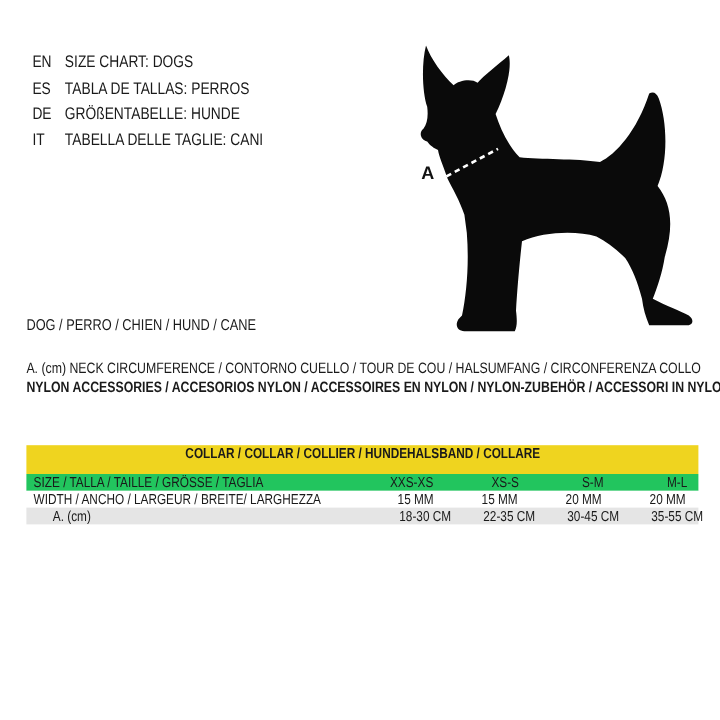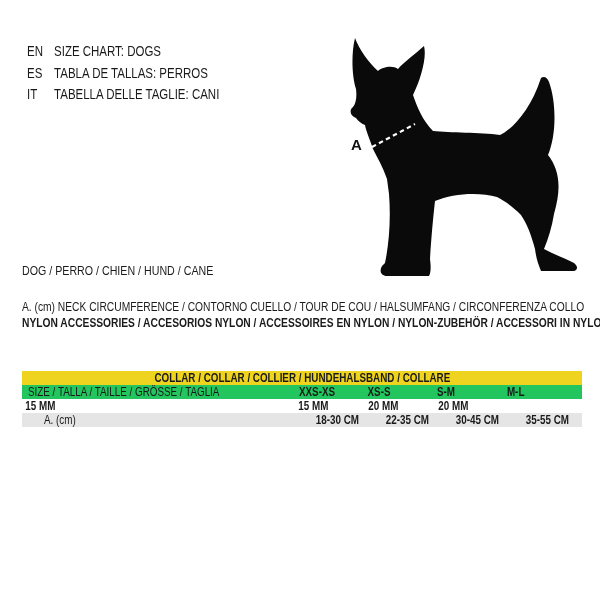--- a/index.html
+++ b/index.html
@@ -20,41 +20,44 @@
   .dog-figure { position:absolute; left:345px; top:5px; width:235px; height:255px; }
   .dog-figure svg { display:block; }
   .measure-a  { position:absolute; left:6px; top:107px; font-size:15px; font-weight:bold; color:#111; }
 
   .dog-names     { position:absolute; left:22px; top:239px; font-size:13px; }
   .note-measure  { position:absolute; left:22px; top:276px; font-size:12.5px; }
   .note-material { position:absolute; left:22px; top:292px; font-size:12.5px; font-weight:bold; }
 
   .size-table { position:absolute; left:22px; top:347px; width:560px; font-size:12px; }
   .t-title {
-    height:14px; background:#EFD41F; display:flex; align-items:flex-end; justify-content:center;
+    height:24px; background:#EFD41F; display:flex; align-items:flex-start; justify-content:center;
     font-weight:bold;
   }
   .t-row { display:grid; grid-template-columns:273px 70px 70px 70px 70px; height:14px; align-items:center; }
   .t-row .lbl { padding-left:6px; overflow:visible; }
-  .t-row .val { text-align:left;font-weight:bold; }
+  .t-row .val { text-align:right; }
   .row-size  { background:#22c55e; }
   .row-width { background:#ffffff; }
   .row-a     { background:#E5E5E5;padding-left:16px; }
 </style>
 </head>
 <body>
 
 <div class="page">
 
   <div class="lang-list">
     <div class="lang-row">
       <span class="cond"><span class="lang-code">EN</span><span>SIZE CHART: DOGS</span></span>
     </div>
     <div class="lang-row">
       <span class="cond"><span class="lang-code">ES</span><span>TABLA DE TALLAS: PERROS</span></span>
+    </div>
+    <div class="lang-row">
+      <span class="cond"><span class="lang-code">DE</span><span>GRÖßENTABELLE: HUNDE</span></span>
     </div>
     <div class="lang-row">
       <span class="cond"><span class="lang-code">IT</span><span>TABELLA DELLE TAGLIE: CANI</span></span>
     </div>
   </div>
 
   <div class="dog-figure">
     <svg viewBox="0 0 235 255" width="235" height="255" aria-hidden="true">
       <path fill="#0a0a0a" d="
         M10 9
@@ -104,20 +107,21 @@
       <span class="cond-c">COLLAR / COLLAR / COLLIER / HUNDEHALSBAND / COLLARE</span>
     </div>
     <div class="t-row row-size">
       <span class="lbl"><span class="cond">SIZE / TALLA / TAILLE / GRÖSSE / TAGLIA</span></span>
       <span class="val"><span class="cond-c">XXS-XS</span></span>
       <span class="val"><span class="cond-c">XS-S</span></span>
       <span class="val"><span class="cond-c">S-M</span></span>
       <span class="val"><span class="cond-c">M-L</span></span>
     </div>
     <div class="t-row row-width">
+      <span class="lbl"><span class="cond">WIDTH / ANCHO / LARGEUR / BREITE/ LARGHEZZA</span></span>
       <span class="val"><span class="cond-c">15 MM</span></span>
       <span class="val"><span class="cond-c">15 MM</span></span>
       <span class="val"><span class="cond-c">20 MM</span></span>
       <span class="val"><span class="cond-c">20 MM</span></span>
     </div>
     <div class="t-row row-a">
       <span class="lbl"><span class="cond">A. (cm)</span></span>
       <span class="val"><span class="cond-c">18-30 CM</span></span>
       <span class="val"><span class="cond-c">22-35 CM</span></span>
       <span class="val"><span class="cond-c">30-45 CM</span></span>

